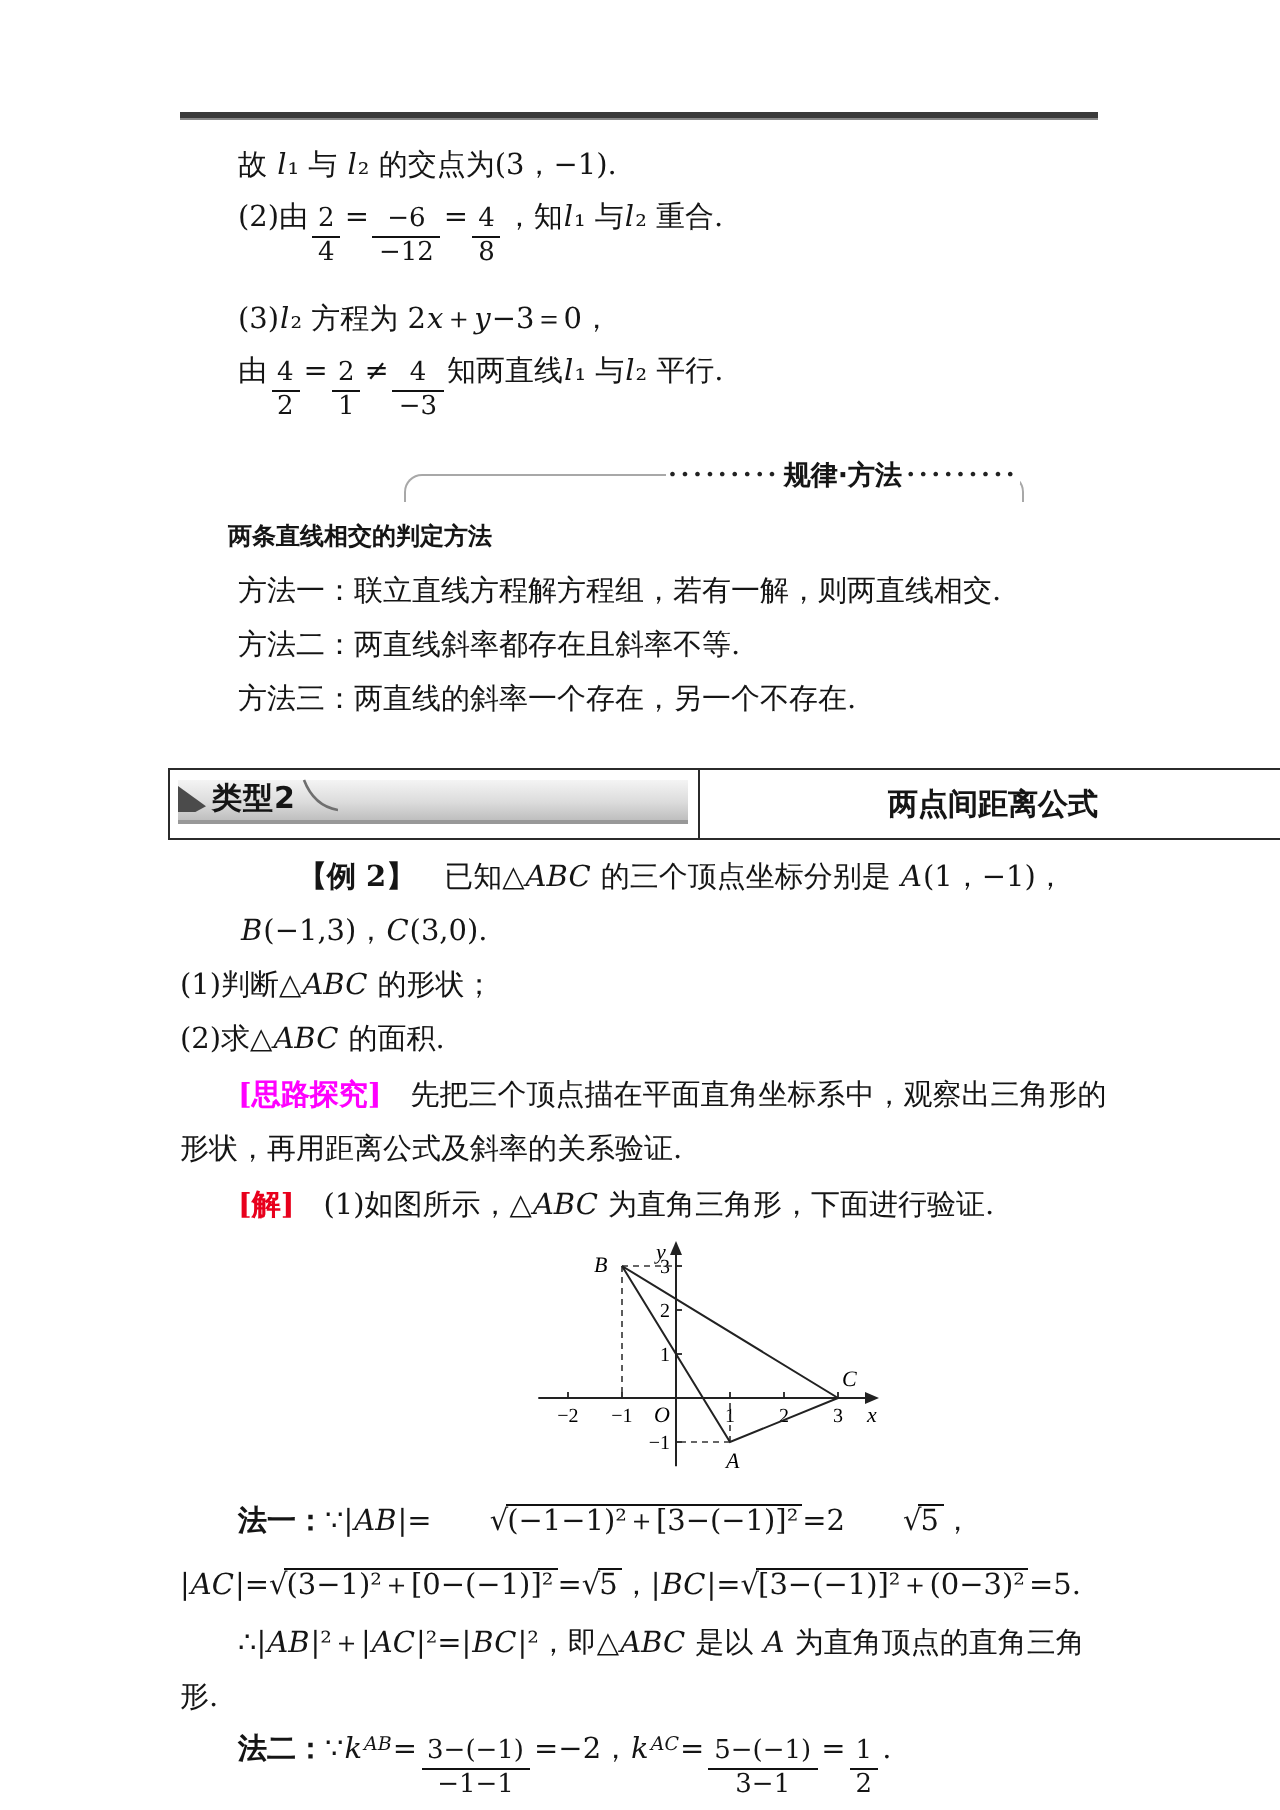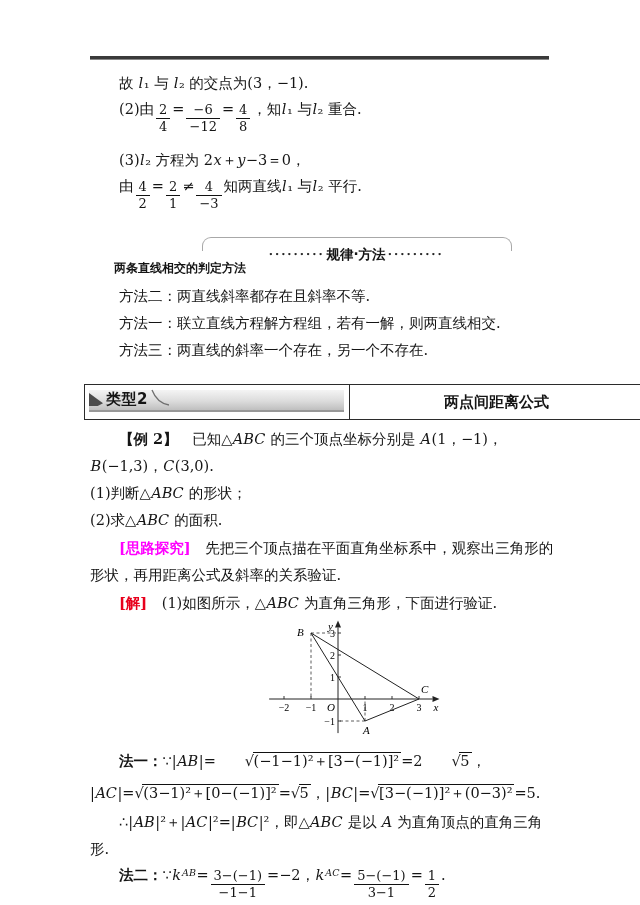--- a/index.html
+++ b/index.html
@@ -20,34 +20,34 @@
   .fd{display:block;border-top:1px solid #111;padding:0 3px;}
   .sqrt{display:inline-block;white-space:nowrap;}
   .rad{letter-spacing:-1.5px;}
   .vinc{border-top:1.2px solid #111;padding:0 2px 0 1px;}
   .b{font-weight:bold;}
   .red{color:var(--red);font-weight:bold;}
   .magenta{color:var(--magenta);font-weight:bold;}
   
   .gm{position:relative;height:22px;margin:10px 0 0 0;}
   .gm-line{position:absolute;left:112px;top:8px;width:308px;height:13px;border:1.4px solid var(--grayline);border-bottom:none;border-radius:9px 9px 0 0;}
-  .gm-label{position:absolute;left:112px;width:308px;top:16px;text-align:center;line-height:18px;}
+  .gm-label{position:absolute;left:112px;width:308px;top:0;text-align:right;line-height:18px;}
   .gm-label>span{background:#fff;padding:0 1px;}
   .dots{font-size:8px;color:#222;letter-spacing:1.5px;vertical-align:2px;}
   .gm-title{font-weight:bold;font-size:13.5px;font-family:"DejaVu Sans","Liberation Sans",sans-serif;padding:0 4px;}
   .rb-title{font-weight:bold;font-size:12px;line-height:26px;margin:4px 0 2px 0;text-indent:2em;font-family:"DejaVu Sans","Liberation Sans",sans-serif;}
   
   .type-box{margin:20px 0 0 -6px;width:560px;height:36px;border:1.5px solid #2b2b2b;display:flex;box-sizing:border-box;}
   .type-left{width:265px;border-right:1.5px solid #2b2b2b;display:flex;align-items:center;padding:0 5px 3px 4px;box-sizing:border-box;}
   .type-bar{flex:1;height:20px;background:linear-gradient(180deg,#f4f4f4 0%,#dcdcdc 55%,#bfbfbf 100%);border-bottom:2px solid #989898;display:flex;align-items:center;position:relative;}
   .tri{width:14px;height:13px;background:#4b4b4b;clip-path:polygon(0 0,100% 78%,62% 100%,0 100%);margin-right:3px;}
   .type-label{font-weight:bold;font-size:15px;font-family:"DejaVu Sans","Liberation Sans",sans-serif;letter-spacing:0.5px;}
   .tab-curve{margin-left:1px;margin-top:-4px;}
   .type-right{flex:1;display:flex;align-items:center;justify-content:center;font-weight:bold;font-size:15px;font-family:"DejaVu Sans","Liberation Sans",sans-serif;}
-  .ex-line{margin-top:5px;}
+  .ex-line{margin-top:5px;margin-left:30px;}
   .fig-wrap{margin:2px 0 2px 168px;}
   .fig-wrap svg{display:block;}
 </style>
 </head>
 <body>
 
 <div class="page">
   <div class="toprule"></div>
   <div class="content">
 
@@ -74,22 +74,22 @@
           <span class="fd">−3</span>
         </span>知两直线 <i>l</i>₁ 与 <i>l</i>₂ 平行.</p>
 
     <div class="gm">
       <div class="gm-line"></div>
       <div class="gm-label">
         <span class="dots">•••••••••</span><span class="gm-title">规律·方法</span><span class="dots">•••••••••</span>
       </div>
     </div>
     <p class="rb-title">两条直线相交的判定方法</p>
+    <p class="line">方法一：联立直线方程解方程组，若有一解，则两直线相交.</p>
     <p class="line">方法二：两直线斜率都存在且斜率不等.</p>
-    <p class="line">方法一：联立直线方程解方程组，若有一解，则两直线相交.</p>
     <p class="line">方法三：两直线的斜率一个存在，另一个不存在.</p>
 
     <div class="type-box">
       <div class="type-left">
         <div class="type-bar">
           <span class="tri"></span>
           <span class="type-label">类型2</span>
           <svg class="tab-curve" width="20" height="18" viewBox="0 0 20 18">
               <path d="M3,1 Q8,14 20,16" stroke="#6f6f6f" stroke-width="1.3" fill="none"></path>
             </svg>

